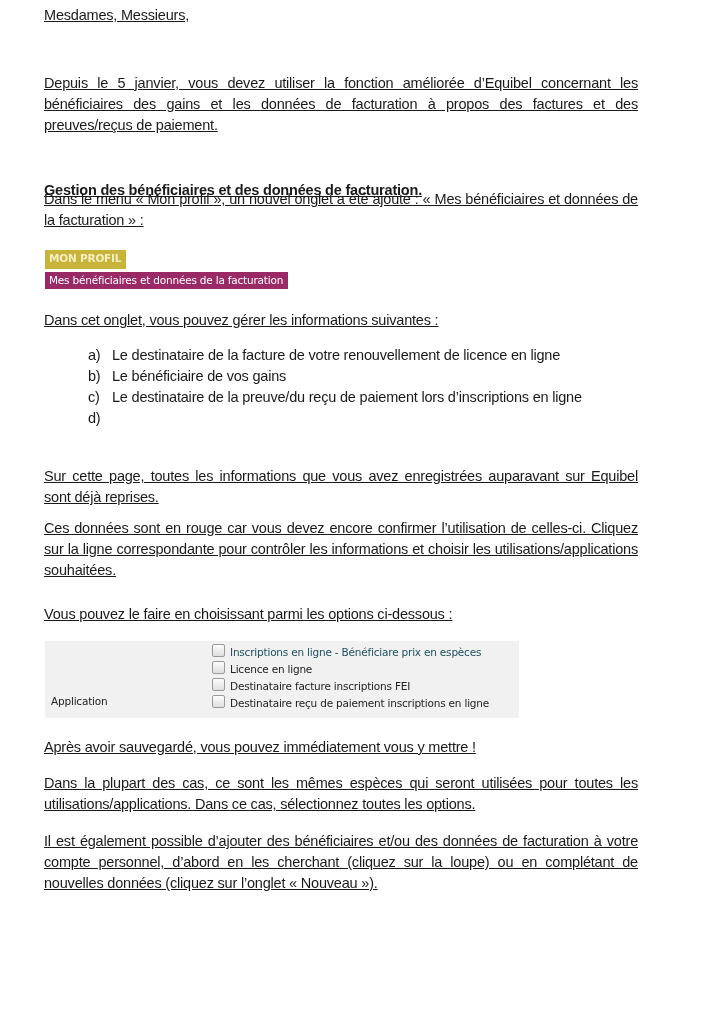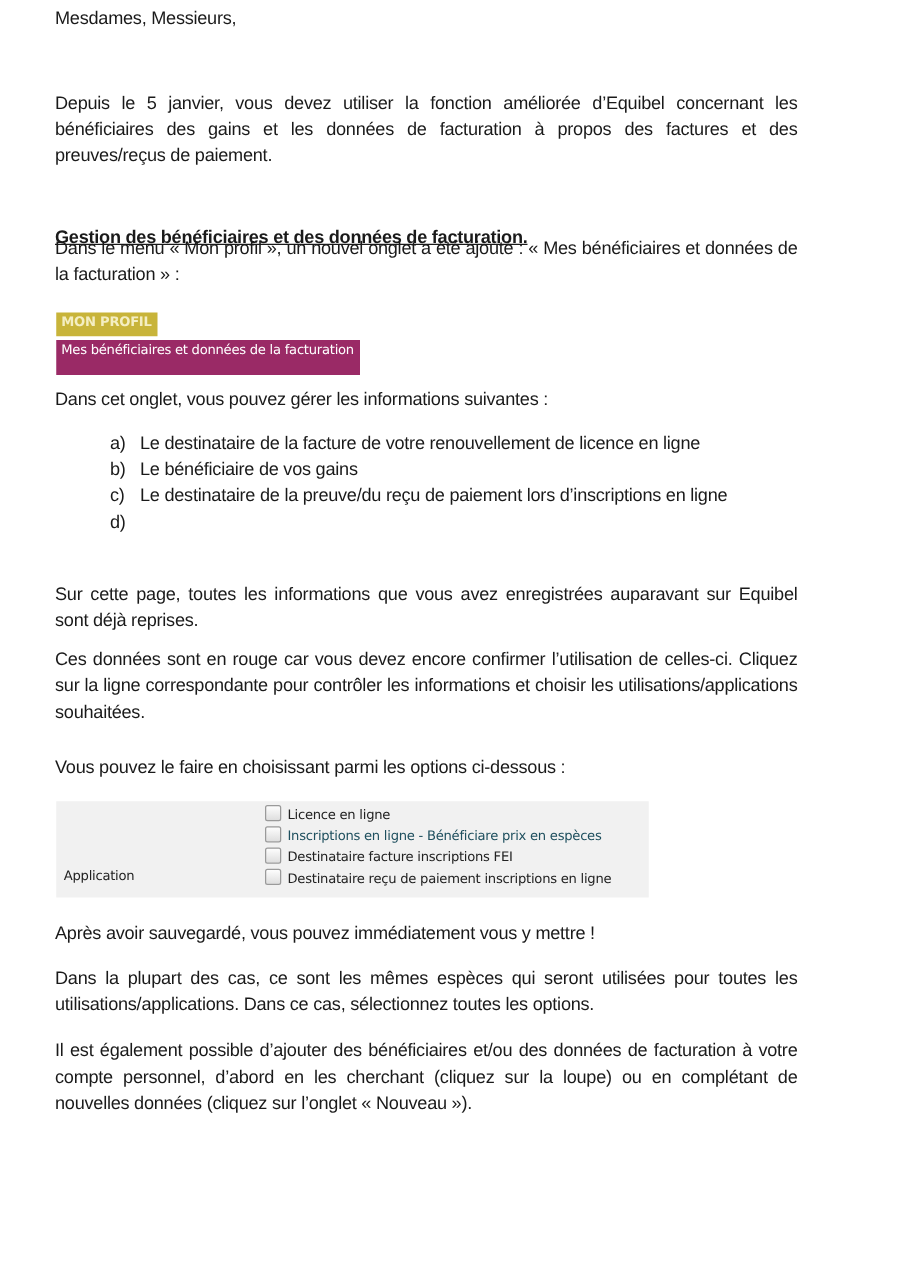--- a/index.html
+++ b/index.html
@@ -7,32 +7,32 @@
     width: 724px; height: 1024px; position: relative; overflow: hidden;
     font-family: "Liberation Sans", sans-serif;
     color: #1a1a1a;
   }
   .page {
     position: absolute; left: 44px; top: 0; width: 594px;
     font-size: 14.5px; line-height: 21px;
     font-family: "Liberation Sans", sans-serif;
     letter-spacing: -0.2px;
   }
-  .para { position: absolute; left: 0; width: 594px; margin: 0; text-align: justify; }
+  .para { position: absolute; left: 0; width: 594px; margin: 0; text-align: justify; text-decoration: underline; }
   .heading { font-weight: bold; text-decoration: underline; margin-top: 28px; }
   .list { position: absolute; left: 44px; width: 550px; margin: 0; padding: 0; list-style: none; }
   .list li { position: relative; padding-left: 24px; text-align: justify; }
   .list li .marker { position: absolute; left: 0; top: 0; }
   .menu-profil {
     position: absolute; left: 1px; top: 250px; height: 19px;
     background: #c8b43a; color: #f4eec2; font-weight: bold; font-size: 10.5px;
     line-height: 17px; padding: 0 5px 0 4px; font-family: "DejaVu Sans", sans-serif;
   }
   .menu-tab {
-    position: absolute; left: 1px; top: 272px; height: 28px;
+    position: absolute; left: 1px; top: 272px; height: 17px;
     background: #9a2a66; color: #ffffff; font-size: 10.5px;
     line-height: 17px; padding: 0 5px 0 4px; font-family: "DejaVu Sans", sans-serif;
   }
   .app-box {
     position: absolute; left: 1px; top: 641px; width: 474px; height: 77px;
     background: #f1f1f1;
     font-family: "DejaVu Sans", sans-serif; font-size: 10.5px; color: #222;
   }
   .app-label { position: absolute; left: 6px; top: 30px; margin-top: 20px; }
   .app-options { position: absolute; left: 167px; top: 3px; }
@@ -66,25 +66,25 @@
 
   <p class="para" style="top:466px">Sur cette page, toutes les informations que vous avez enregistrées auparavant sur Equibel sont déjà reprises.</p>
   <p class="para" style="top:518px">Ces données sont en rouge car vous devez encore confirmer l’utilisation de celles-ci. Cliquez sur la ligne correspondante pour contrôler les informations et choisir les utilisations/applications souhaitées.</p>
   <p class="para" style="top:604px">Vous pouvez le faire en choisissant parmi les options ci-dessous :</p>
 
   <div class="app-box">
     <div class="app-label">Application</div>
     <div class="app-options">
       <div class="opt">
         <span class="cb"></span>
-        <span class="opt-label">Licence en ligne</span>
+        <span class="opt-label teal">Inscriptions en ligne - Bénéficiare prix en espèces</span>
       </div>
       <div class="opt">
         <span class="cb"></span>
-        <span class="opt-label teal">Inscriptions en ligne - Bénéficiare prix en espèces</span>
+        <span class="opt-label">Licence en ligne</span>
       </div>
       <div class="opt">
         <span class="cb"></span>
         <span class="opt-label">Destinataire facture inscriptions FEI</span>
       </div>
       <div class="opt">
         <span class="cb"></span>
         <span class="opt-label">Destinataire reçu de paiement inscriptions en ligne</span>
       </div>
     </div>

